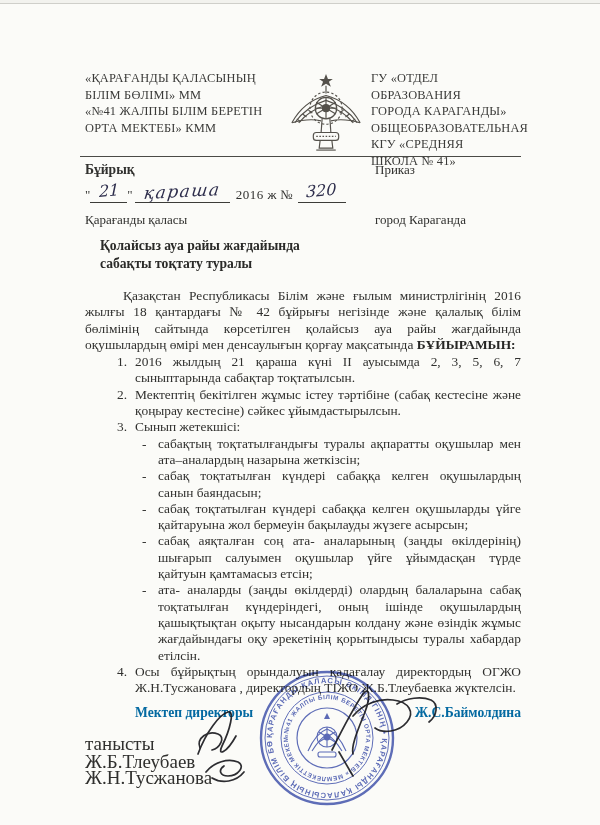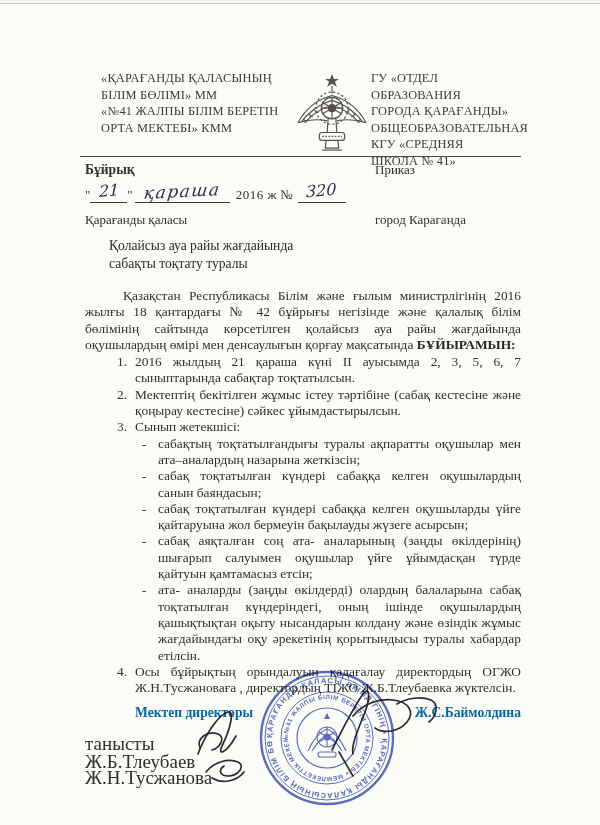--- a/index.html
+++ b/index.html
@@ -8,21 +8,21 @@
     background:#fbfbf8;overflow:hidden;
     font-family:"Liberation Serif","DejaVu Serif",serif;
     color:#30302e;
   }
   .scan-top{position:absolute;top:3px;left:0;width:100%;height:1px;background:#cfcfca;}
   .scan-top2{position:absolute;top:0;left:0;width:100%;height:3px;background:#f2f2ee;}
 
   
   .letterhead{position:absolute;top:70px;left:85px;width:436px;display:flex;justify-content:space-between;}
   .lh-col{font-size:12.4px;line-height:16.6px;letter-spacing:.2px;color:#3a3a38;}
-  .lh-left{width:196px;margin-left:16px;}
+  .lh-left{width:196px;}
   .lh-right{width:150px;}
   .emblem-wrap{width:80px;display:flex;justify-content:center;align-items:flex-start;padding-top:2px;}
 
   .rule{position:absolute;top:156px;left:80px;width:441px;border-top:1.6px solid #4a4a46;}
 
   .order-label-kk{position:absolute;top:162px;left:85px;font-size:13.6px;font-weight:bold;}
   .order-label-ru{position:absolute;top:162px;left:375px;font-size:13px;}
 
   
   .date-row{position:absolute;top:184px;left:85px;font-size:13px;white-space:nowrap;}
@@ -36,21 +36,21 @@
   }
   .hand-month{font-size:17px;letter-spacing:1.5px;transform:rotate(-3deg) skewX(-10deg);}
   .q{font-size:13px;color:#3a3a38;}
   .date-printed{margin-left:6px;letter-spacing:.5px;}
 
   .city-kk{position:absolute;top:212px;left:85px;font-size:13px;}
   .city-ru{position:absolute;top:212px;left:375px;font-size:13px;}
 
   
   .main{position:absolute;top:237px;left:85px;width:436px;font-size:13.4px;line-height:16.3px;}
-  .doc-title{font-weight:normal;font-size:13.6px;line-height:18px;margin-left:24px;color:#2a2a28;}
+  .doc-title{font-weight:bold;font-size:13.6px;line-height:18px;margin-left:15px;color:#2a2a28;}
   .par{margin-top:15px;text-align:justify;text-indent:38px;}
   .resolve{font-weight:bold;color:#262624;}
   .list{margin-top:1px;}
   .li{display:flex;margin-left:32px;}
   .num{width:18px;flex:none;}
   .li-text{flex:1;text-align:justify;}
   .subs{margin-top:0;}
   .sub-li{display:flex;margin-left:7px;}
   .dash{width:16px;flex:none;}
   .sub-text{flex:1;text-align:justify;}
@@ -106,21 +106,21 @@
           <line x1="44" y1="48" x2="45" y2="62"></line>
           <rect x="27" y="62" width="26" height="8" rx="3"></rect>
           <path d="M30 66 h20" stroke-dasharray="1.6 1.6"></path>
           <path d="M34 70 L33 78 L47 78 L46 70"></path>
           <path d="M30 80 h20"></path>
         </g>
       </svg>
     </div>
     <div class="lh-col lh-right">
       <div>ГУ «ОТДЕЛ ОБРАЗОВАНИЯ</div>
-      <div>ГОРОДА ҚАРАҒАНДЫ»</div>
+      <div>ГОРОДА КАРАГАНДЫ»</div>
       <div>ОБЩЕОБРАЗОВАТЕЛЬНАЯ</div>
       <div>КГУ «СРЕДНЯЯ</div>
       <div>ШКОЛА № 41»</div>
     </div>
   </div>
 
   <div class="rule"></div>
 
   <div class="order-label-kk">Бұйрық</div>
   <div class="order-label-ru">Приказ</div>

